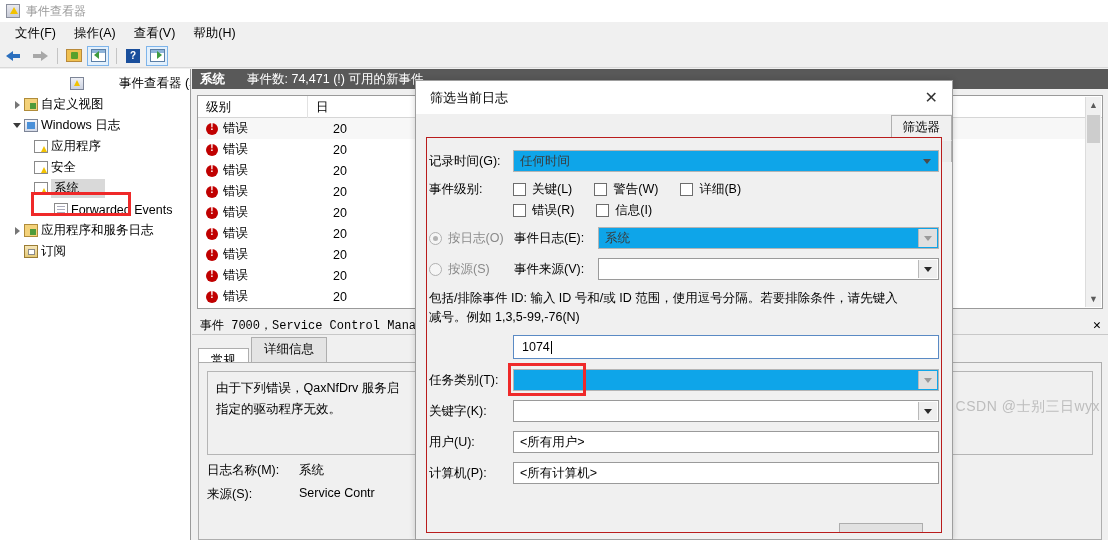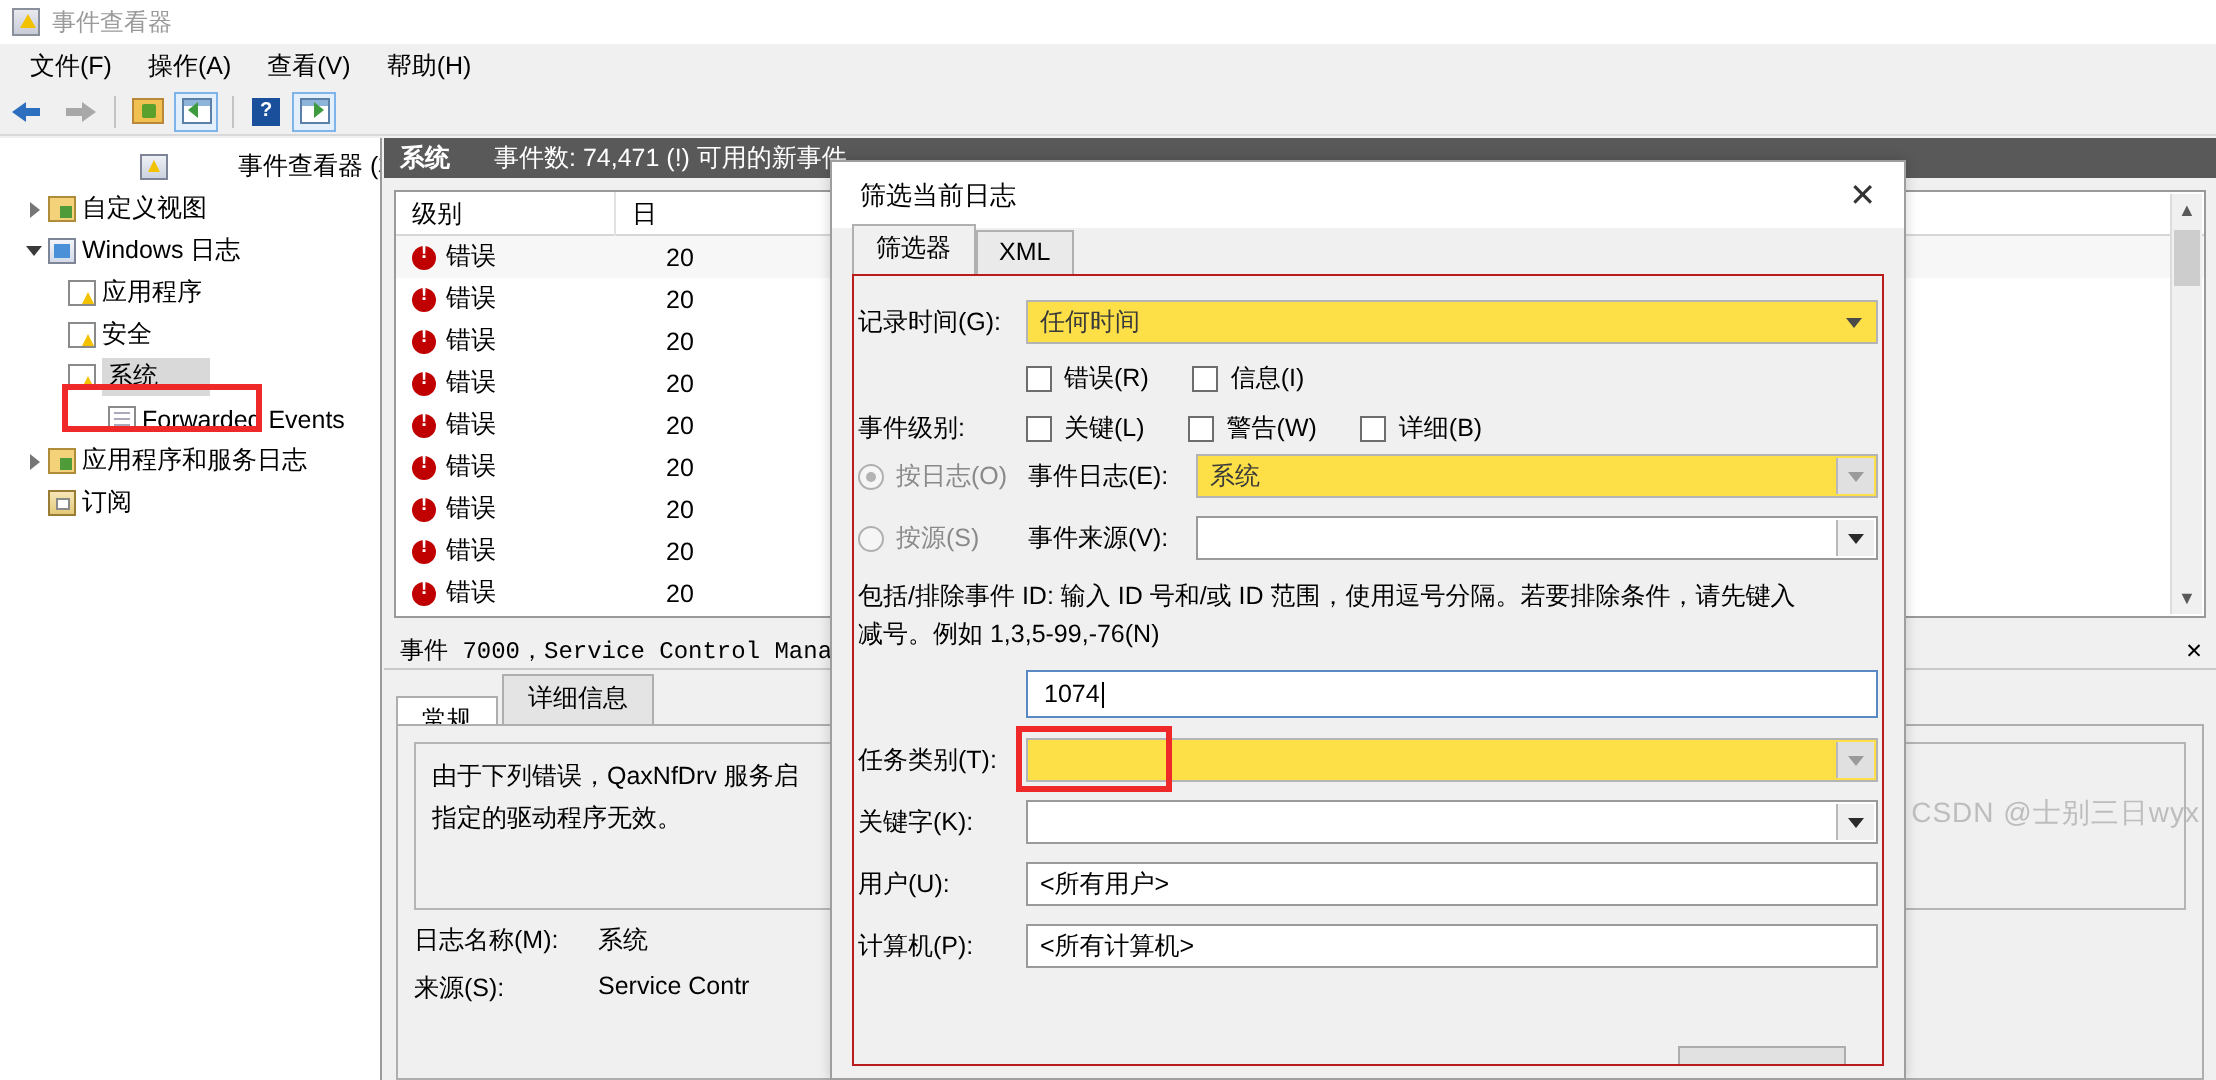--- a/index.html
+++ b/index.html
@@ -171,37 +171,37 @@
     background:#ffffff; border:1px solid #9e9e9e; box-sizing:border-box; z-index:50;
     box-shadow: 0 0 6px rgba(0,0,0,.18);
   }
   .dlg-title {
     height:33px; display:flex; align-items:center; justify-content:space-between;
     padding:0 10px 0 14px; box-sizing:border-box; background:#ffffff;
     font-size:13px;
   }
   .dlg-close { font-size:16px; color:#333; cursor:default; padding:0 4px; }
   .dlg-body { position:absolute; left:0; right:0; top:33px; bottom:0; background:#f0f0f0; }
-  .dlg-tabs { display:flex; align-items:flex-end; height:23px; padding-left:10px; box-sizing:border-box;}
+  .dlg-tabs { display:flex; align-items:flex-end; height:23px; padding-left:10px; box-sizing:border-box;flex-direction:column;}
   .dtab { padding:3px 11px 4px; font-size:12.5px; border:1px solid #b0b0b0; border-bottom:none;
           background:#eaeaea; box-sizing:border-box; }
   .dtab.active { background:#f0f0f0; position:relative; top:1px; border-bottom:1px solid #f0f0f0; }
   .dlg-panel {
     position:absolute; left:10px; right:10px; top:23px; bottom:6px;
     border:1px solid #b91c1c; background:#f0f0f0; box-sizing:border-box; padding:12px 2px;
     overflow:hidden;
   }
   .frow { display:flex; align-items:center; margin-bottom:9px; }
   .flabel { width:84px; font-size:12.5px; flex:0 0 84px; }
   .flabel.dim { color:#8a8a8a; }
   .combo {
     flex:1; height:22px; background:#ffffff; border:1px solid #9a9a9a; box-sizing:border-box;
     display:flex; align-items:center; padding-left:6px; font-size:12.5px; position:relative;
   }
-  .combo.gray { background:#fde047; border:1px solid #b4b4b4; color:#3a3a3a; }
+  .combo.gray { background:#0ea5e9; border:1px solid #b4b4b4; color:#3a3a3a; }
   .combo .cb-arrow-plain {
     position:absolute; right:7px; top:8px; width:0;height:0;
     border-left:4px solid transparent;border-right:4px solid transparent;border-top:5px solid #4a4a4a;
   }
   .combo .cb-btn {
     position:absolute; right:1px; top:1px; bottom:1px; width:18px; background:#efefef;
     border-left:1px solid #b9b9b9; display:flex; align-items:center; justify-content:center;
   }
   .combo .cb-btn.dis { background:#e0e0e0; }
   .cb-tri { width:0;height:0;border-left:4px solid transparent;border-right:4px solid transparent;border-top:5px solid #2a2a2a;}
@@ -431,42 +431,42 @@
       <div class="dlg-panel">
 
         <div class="frow">
           <span class="flabel">记录时间(G):</span>
           <div class="combo gray">
             <span>任何时间</span>
             <span class="cb-arrow-plain"></span>
           </div>
         </div>
 
-        <div class="frow" style="margin-bottom:8px;">
-          <span class="flabel"></span>
-          <div class="cbrow" style="margin-bottom:0;">
-            <span class="cbx"></span>
-            <span class="cblabel">错误(R)</span>
-            <span class="cbx"></span>
-            <span class="cblabel">信息(I)</span>
-          </div>
-        </div>
-
         <div class="frow" style="margin-bottom:4px;">
           <span class="flabel">事件级别:</span>
           <div class="cbrow" style="margin-bottom:0;">
             <span class="cbx"></span>
             <span class="cblabel">关键(L)</span>
             <span class="cbx"></span>
             <span class="cblabel">警告(W)</span>
             <span class="cbx"></span>
             <span class="cblabel">详细(B)</span>
           </div>
         </div>
 
+        <div class="frow" style="margin-bottom:8px;">
+          <span class="flabel"></span>
+          <div class="cbrow" style="margin-bottom:0;">
+            <span class="cbx"></span>
+            <span class="cblabel">错误(R)</span>
+            <span class="cbx"></span>
+            <span class="cblabel">信息(I)</span>
+          </div>
+        </div>
+
         <div class="frow">
           <span class="radio on"></span>
           <span class="flabel dim" style="flex:0 0 66px;width:66px;">按日志(O)</span>
           <span style="width:84px;flex:0 0 84px;font-size:12.5px;">事件日志(E):</span>
           <div class="combo gray">
             <span>系统</span>
             <span class="cb-btn dis">
                 <i class="cb-tri dis"></i>
               </span>
           </div>

